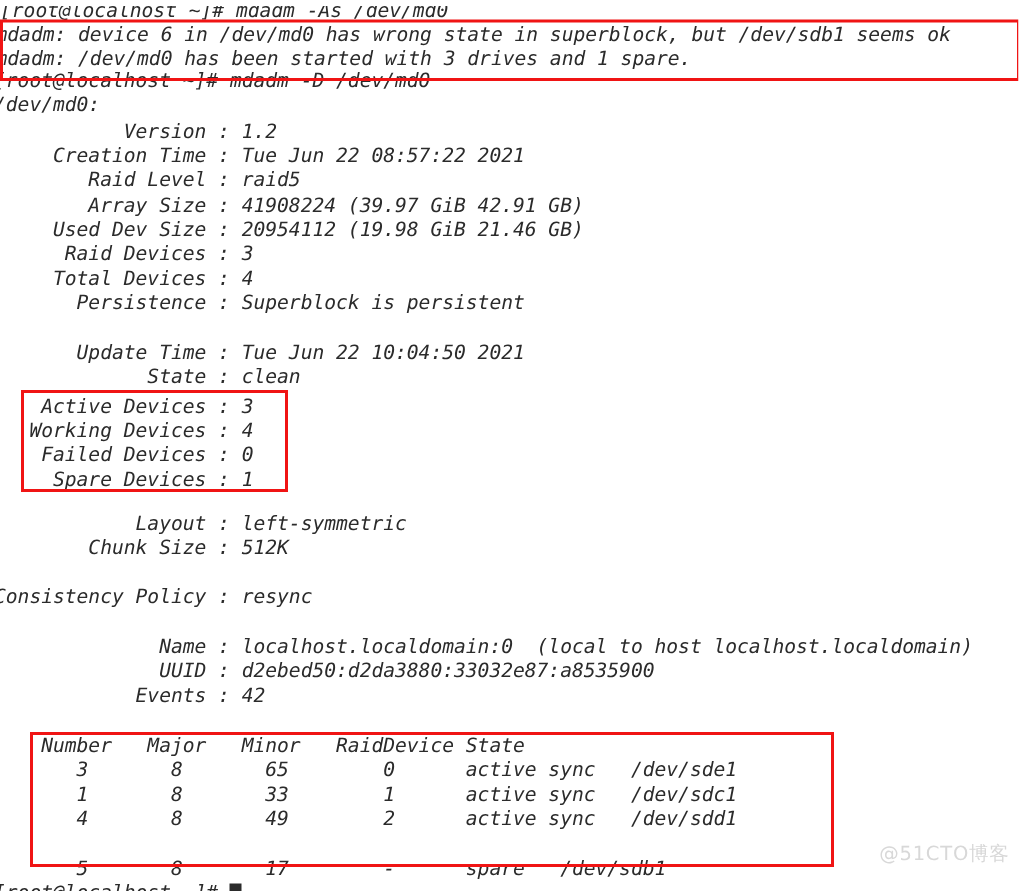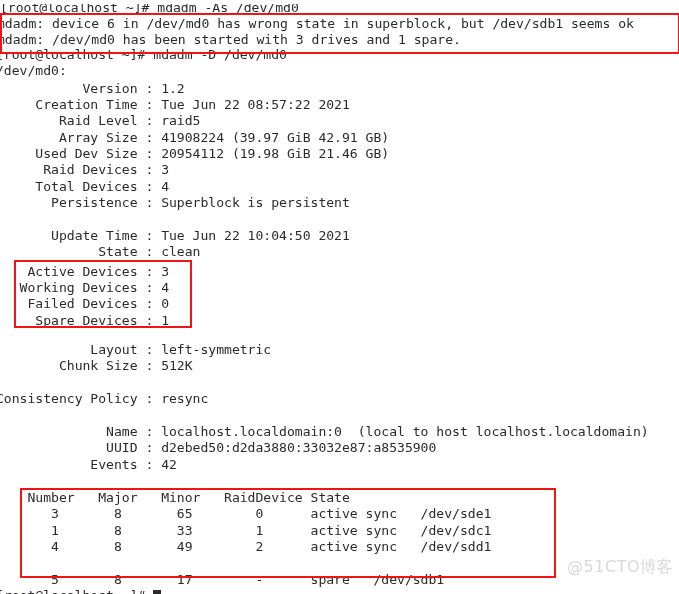--- a/index.html
+++ b/index.html
@@ -16,20 +16,21 @@
     font-family: "DejaVu Sans Mono", "Liberation Mono", monospace;
   }
   #terminal {
     position: absolute;
     left: 0;
     top: 0;
     width: 679px;
     height: 594px;
     padding: 0;
     box-sizing: border-box;
+    font-style: italic;
   }
   .line {
     position: absolute;
     left: 0;
     white-space: pre;
     font-family: "DejaVu Sans Mono", "Liberation Mono", monospace;
     font-size: 13.1px;
     line-height: 16px;
     letter-spacing: -0.02px;
     color: #2b2b2b;
@@ -40,21 +41,21 @@
     border: 2px solid #f01414;
     box-sizing: border-box;
     background: transparent;
     pointer-events: none;
   }
   .watermark {
     position: absolute;
     right: 6px;
     bottom: 16px;
     font-family: "DejaVu Sans", "Liberation Sans", sans-serif;
-    font-size: 16px;
+    font-size: 13px;
     color: #d8d8d8;
     letter-spacing: 0.5px;
     white-space: nowrap;
   }
   .cursor {
     display: inline-block;
     width: 8px;
     height: 11px;
     background: #2b2b2b;
     vertical-align: -1px;

